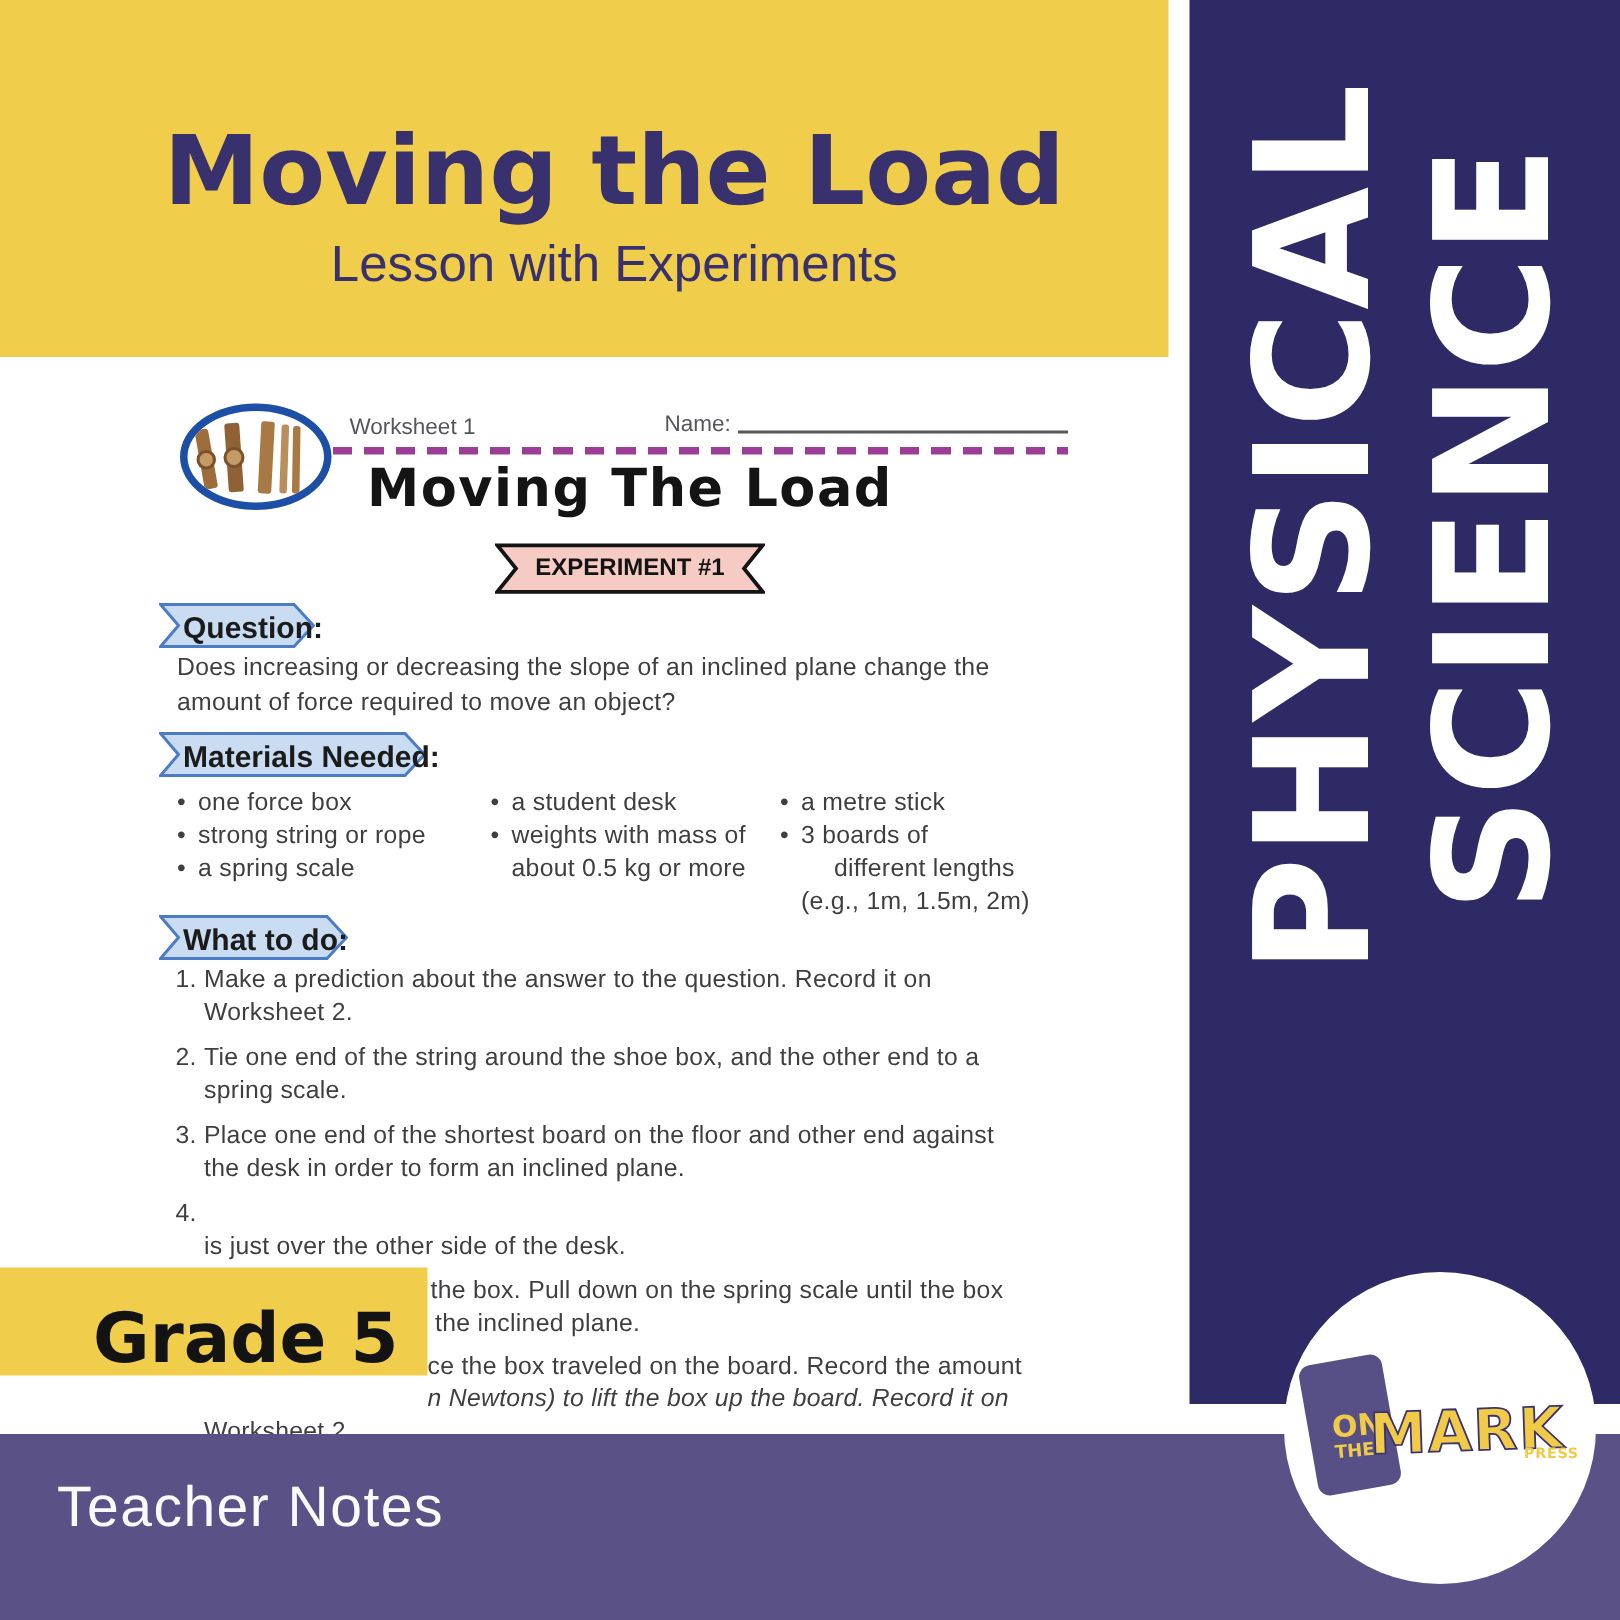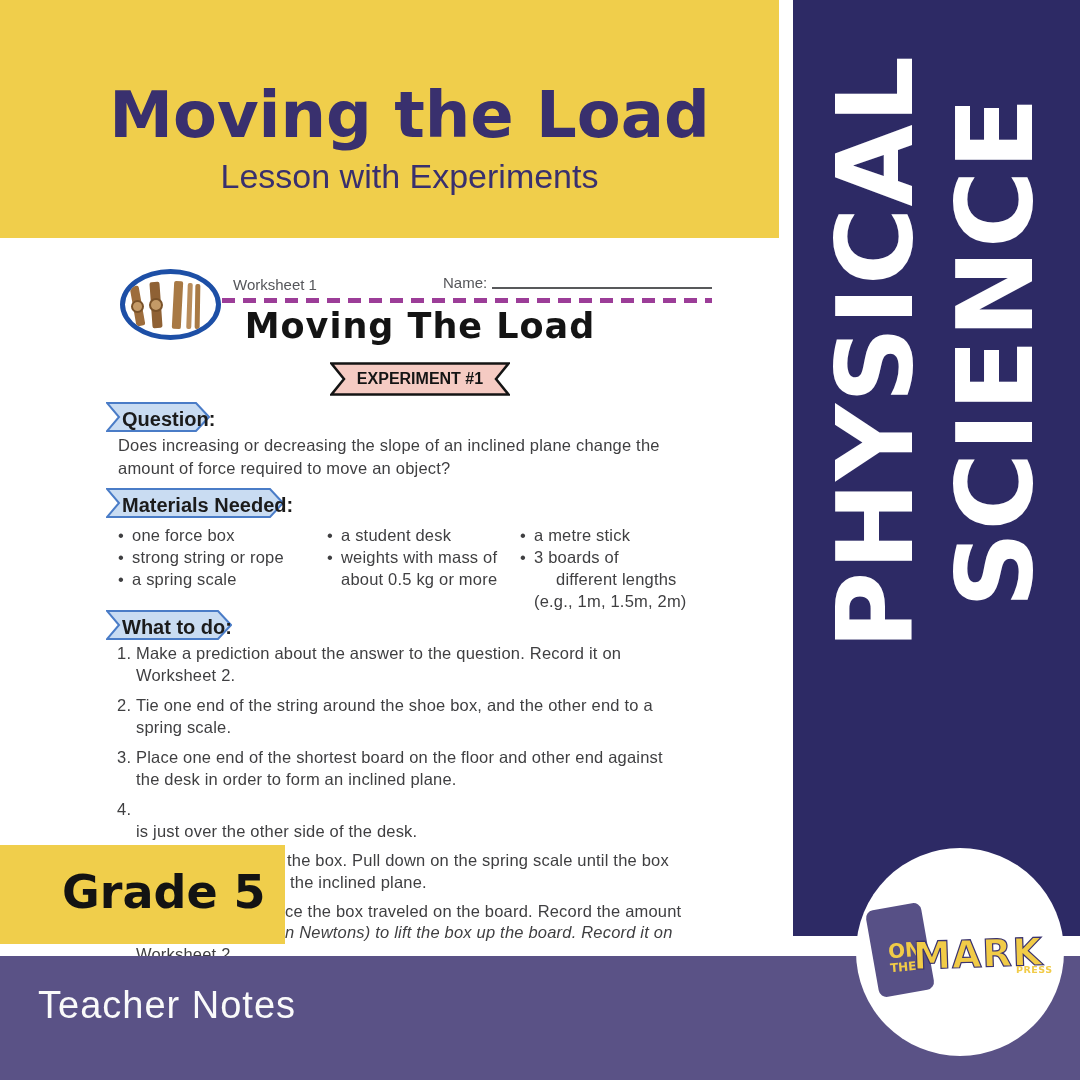--- a/index.html
+++ b/index.html
@@ -39,21 +39,21 @@
             font-family:"DejaVu Sans","Liberation Sans",sans-serif;white-space:nowrap;}
   .banner-svg{position:absolute;}
   .exp-label{position:absolute;left:330px;top:370px;width:180px;text-align:center;
              font-size:16px;font-weight:800;color:#141414;white-space:nowrap;}
   .ribbon-label{position:absolute;white-space:nowrap;font-size:20px;font-weight:700;color:#1B1B1B;}
   .bullet-glyph{display:inline-block;width:14px;}
   .step-num{position:absolute;left:117px;}
   .step-line{position:absolute;left:136px;}
 
   
-  .grade-badge{position:absolute;left:0;top:845px;width:285px;height:99px;background:#F0CE4B;z-index:3;}
+  .grade-badge{position:absolute;left:0;top:845px;width:285px;height:72px;background:#F0CE4B;z-index:3;}
   .grade-label{position:absolute;left:62px;top:20px;font-size:46px;font-weight:800;color:#131313;
                font-family:"DejaVu Sans","Liberation Sans",sans-serif;white-space:nowrap;}
   .footer-bar{position:absolute;left:0;top:956px;width:1080px;height:124px;background:#5A5286;z-index:4;}
   .footer-inner{position:absolute;left:38px;top:28px;display:flex;gap:48px;align-items:baseline;
                 font-size:38px;color:#FAFAFA;letter-spacing:1px;white-space:nowrap;flex-direction:column;}
 
   
   .logo-circle{position:absolute;left:856px;top:848px;width:208px;height:208px;background:#ffffff;
                border-radius:50%;z-index:5;}
   .logo-circle div{position:absolute;}

